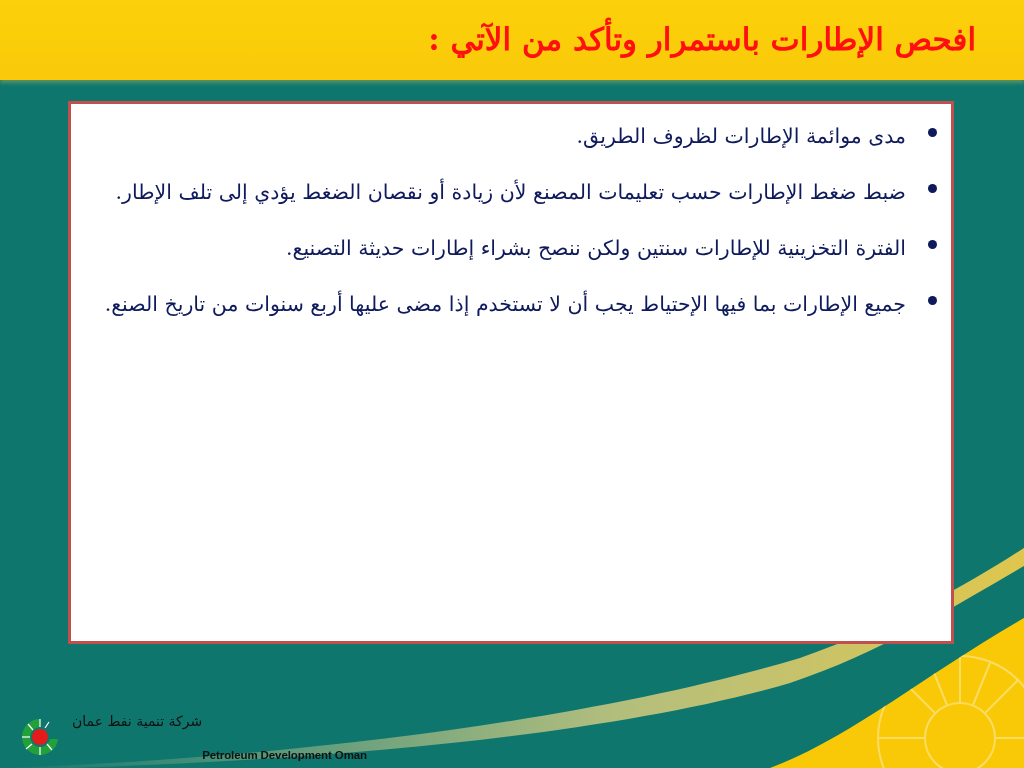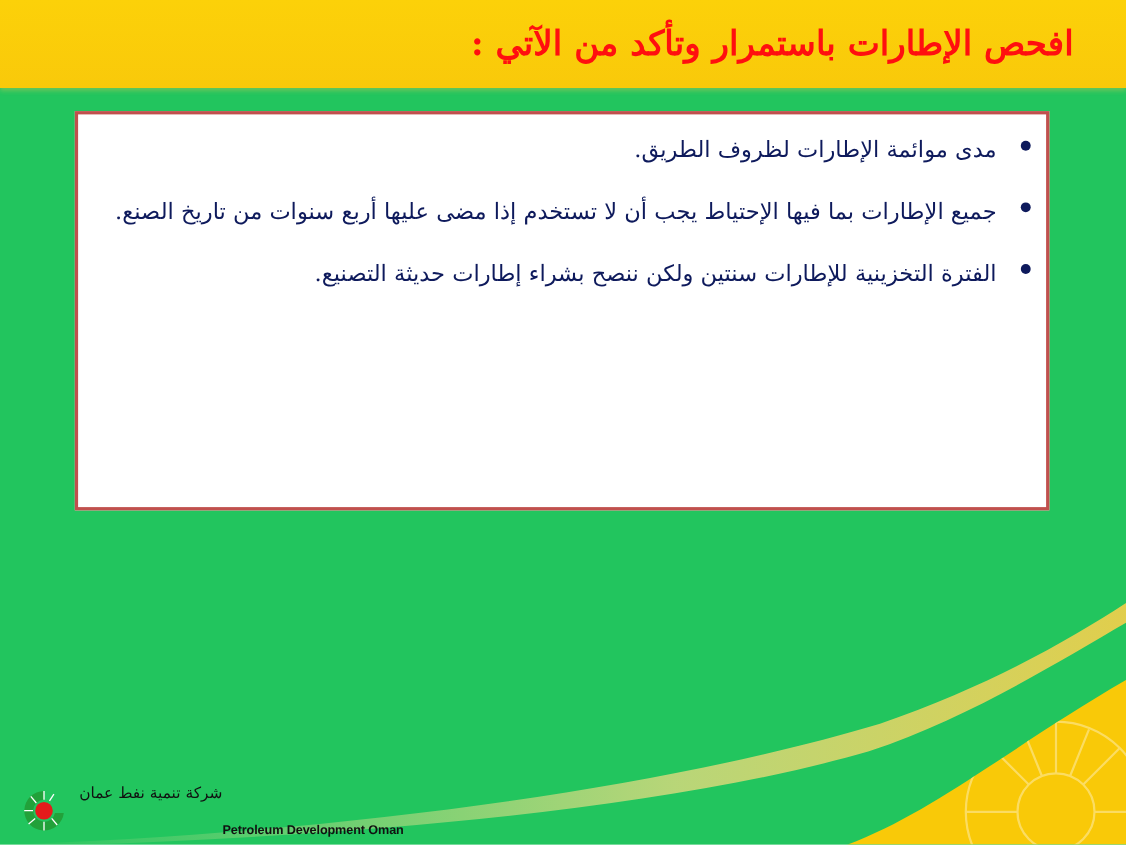--- a/index.html
+++ b/index.html
@@ -8,21 +8,21 @@
       width: 1024px;
       height: 768px;
       overflow: hidden;
       background: #ffffff;
       font-family: "DejaVu Serif", "Liberation Serif", serif;
     }
     .slide {
       position: relative;
       width: 1024px;
       height: 768px;
-      background: #22c55e;
+      background: #0f766e;
       overflow: hidden;
     }
     .title-bar {
       position: absolute;
       left: 0;
       top: 0;
       width: 1024px;
       height: 80px;
       background: linear-gradient(#fcd109, #f9c90a);
       box-shadow: 0 3px 4px rgba(230, 200, 90, 0.35);
@@ -37,21 +37,21 @@
       font-family: "DejaVu Serif", "Liberation Serif", serif;
       font-size: 31px;
       font-weight: bold;
       white-space: nowrap;
     }
     .content-box {
       position: absolute;
       left: 68px;
       top: 101px;
       width: 886px;
-      height: 363px;
+      height: 543px;
       border: 3px solid #c0504d;
       background: #ffffff;
       box-sizing: border-box;
     }
     .bullet-list {
       list-style: none;
       margin: 0;
       padding: 0;
       position: absolute;
       top: 4px;
@@ -163,25 +163,29 @@
   </svg>
 
   <div class="content-box">
     <ul class="bullet-list">
       <li class="bullet-item">
         <span class="bullet-dot"></span>
         <span class="bullet-text">مدى موائمة الإطارات لظروف الطريق.</span>
       </li>
       <li class="bullet-item">
         <span class="bullet-dot"></span>
+        <span class="bullet-text">ضبط ضغط الإطارات حسب تعليمات المصنع لأن زيادة أو نقصان الضغط يؤدي إلى تلف الإطار.</span>
+      </li>
+      <li class="bullet-item">
+        <span class="bullet-dot"></span>
+        <span class="bullet-text">الفترة التخزينية للإطارات سنتين ولكن ننصح بشراء إطارات حديثة التصنيع.</span>
+      </li>
+      <li class="bullet-item">
+        <span class="bullet-dot"></span>
         <span class="bullet-text">جميع الإطارات بما فيها الإحتياط يجب أن لا تستخدم إذا مضى عليها أربع سنوات من تاريخ الصنع.</span>
-      </li>
-      <li class="bullet-item">
-        <span class="bullet-dot"></span>
-        <span class="bullet-text">الفترة التخزينية للإطارات سنتين ولكن ننصح بشراء إطارات حديثة التصنيع.</span>
       </li>
     </ul>
   </div>
 
   <div class="logo">
     <svg class="logo-mark" viewBox="0 0 40 40">
       <path d="M20 2 A18 18 0 1 0 38 22 L 30 22 A 10 10 0 1 1 20 10 Z" fill="#22a13a"></path>
       <g stroke="#ffffff" stroke-width="1.2">
         <line x1="20" y1="2" x2="20" y2="10"></line>
         <line x1="8" y1="7" x2="13" y2="13"></line>

